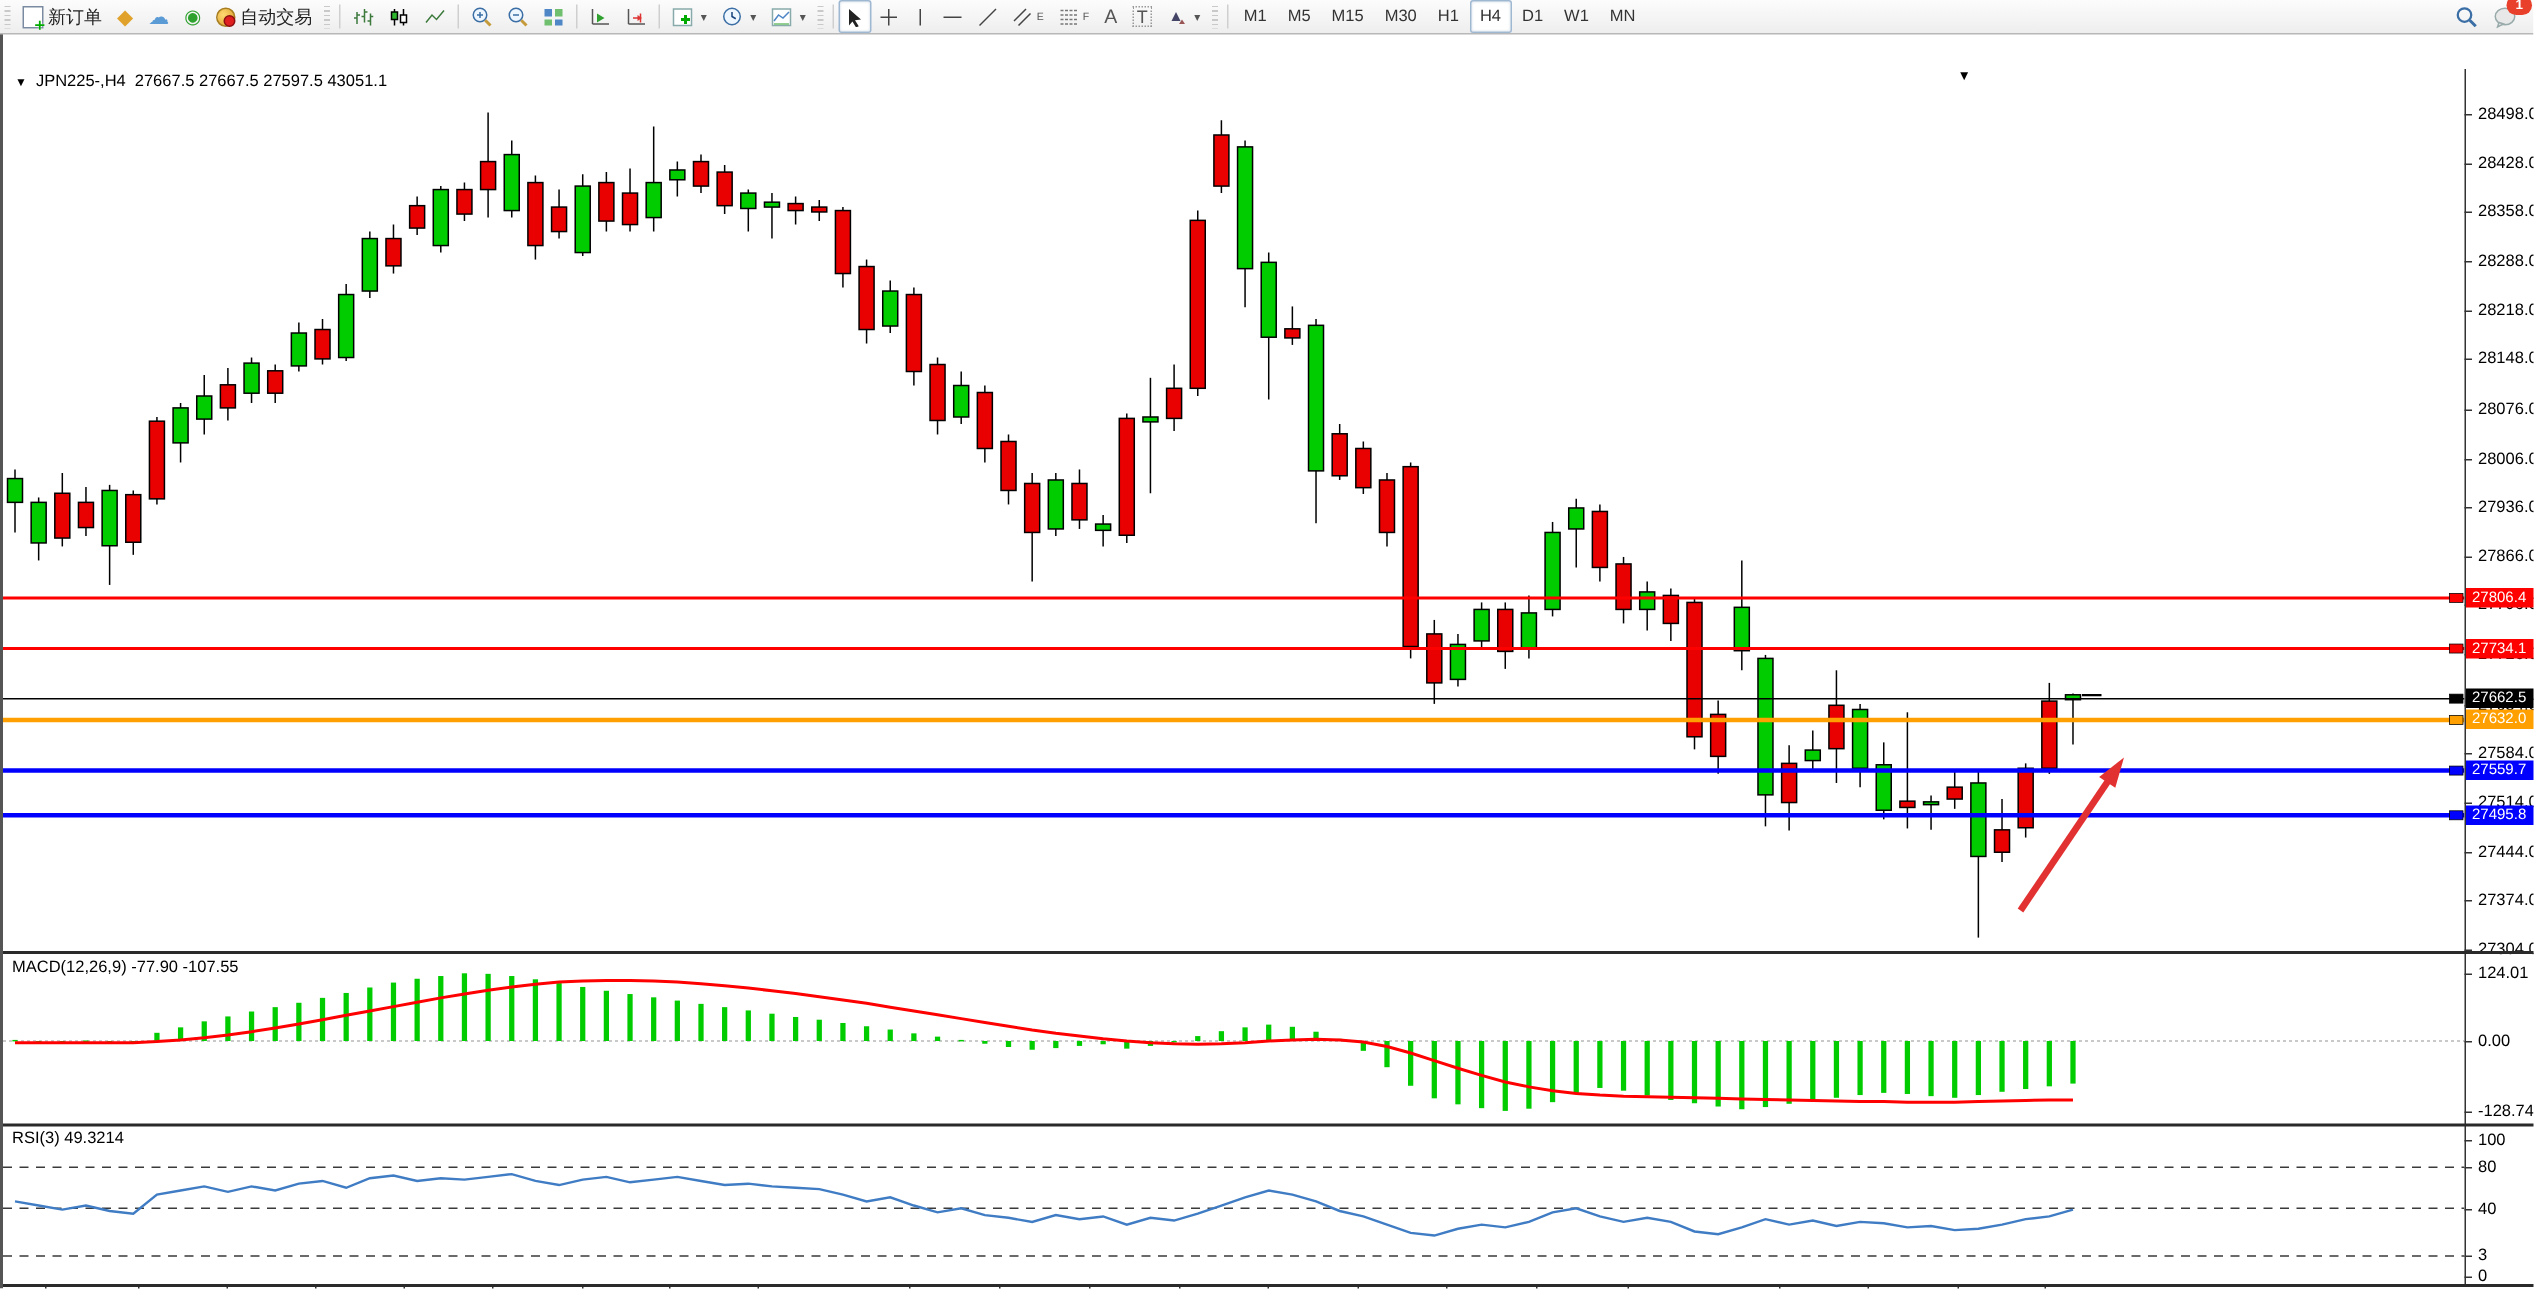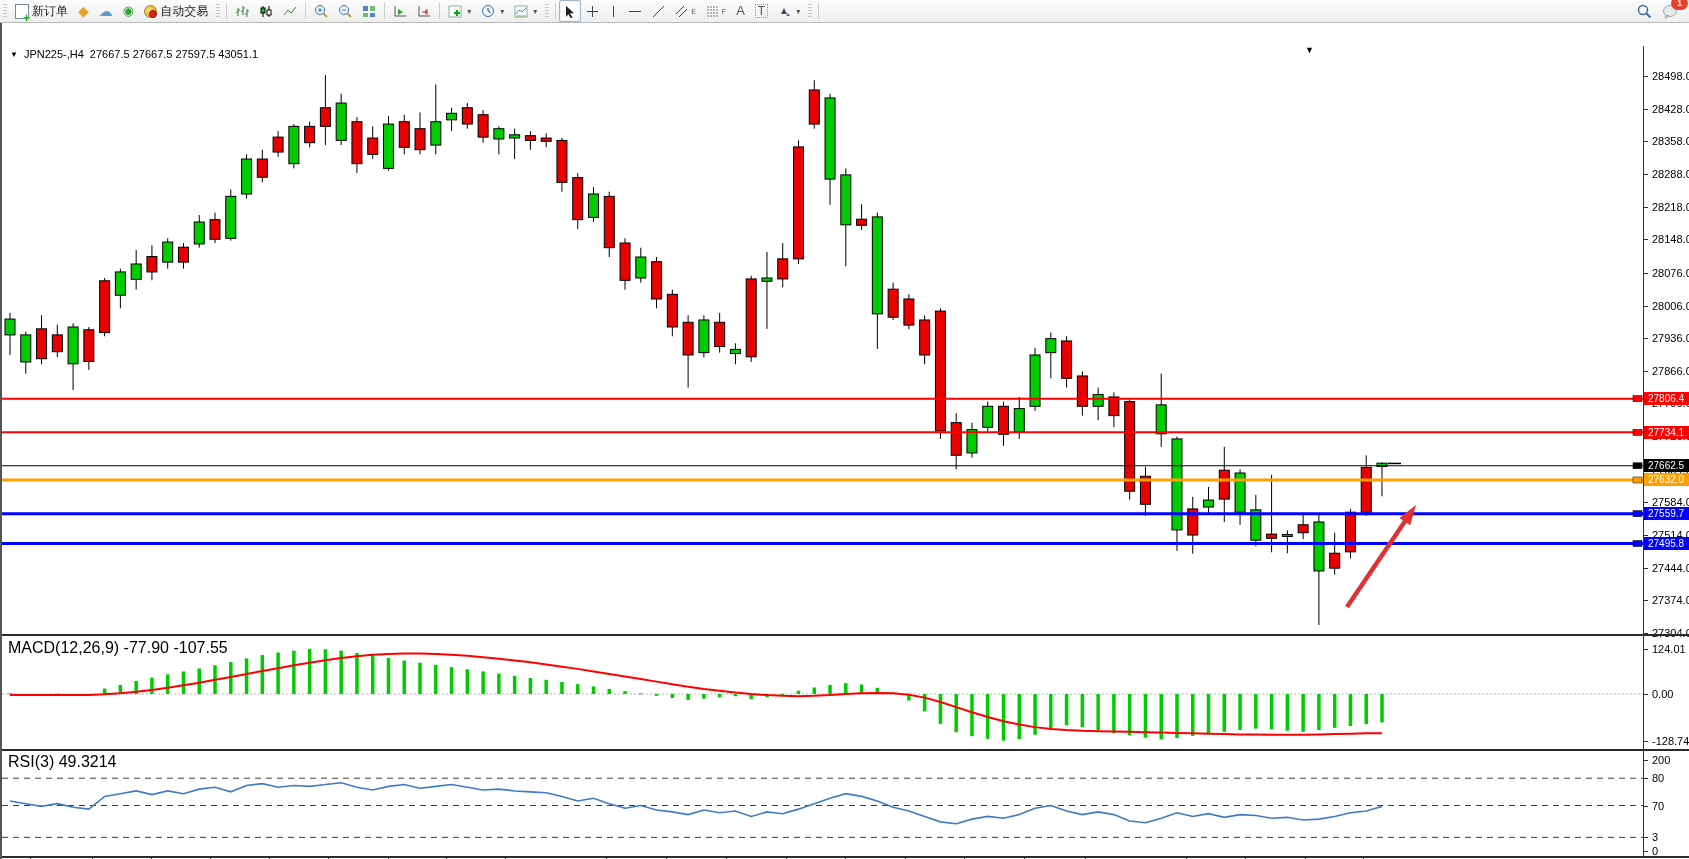--- a/index.html
+++ b/index.html
@@ -37,21 +37,21 @@
   
   #chart-window{position:absolute;left:0;top:22px;width:1689px;height:837px;background:#fff;
                 border-left:2px solid #555;box-sizing:border-box;}
   .panel-sep{position:absolute;left:0;width:1689px;height:2px;background:#2a2a2a;z-index:20;}
   #v-axis-line{position:absolute;left:1641px;top:24px;width:1px;height:812px;background:#333;z-index:5;}
   svg.panel{position:absolute;left:0;overflow:hidden;z-index:4;}
   #chart-title{position:absolute;left:8px;top:26px;font-size:11px;color:#000;z-index:10;
                display:flex;align-items:center;gap:6px;}
   #chart-title .tri{font-size:8px;}
   #obj-marker{position:absolute;left:1303px;top:23px;font-size:9px;color:#000;z-index:10;}
-  .pane-label{position:absolute;left:6px;font-size:16px;color:#000;z-index:10;}
+  .pane-label{position:absolute;left:6px;font-size:11px;color:#000;z-index:10;}
 
   
   #price-axis{position:absolute;left:1641px;top:24px;width:48px;height:812px;z-index:6;}
   .ytick{position:absolute;left:0;height:12px;font-size:11px;color:#000;white-space:nowrap;}
   .ytick .dash{position:absolute;left:0;top:6px;width:5px;height:1px;background:#333;}
   .ytick .txt{position:absolute;left:9px;top:0;line-height:12px;}
   .ptag{position:absolute;left:1px;right:0;height:13px;line-height:13px;font-size:10px;
         color:#fff;padding-left:4px;z-index:8;}
 
   
@@ -219,20 +219,31 @@
   <div class="tb-btn dd">
     <svg width="13" height="13">
         <path d="M3 9l3-6 3 6z" fill="#446"></path>
         <path d="M8 11l2-3 2 3z" fill="#955"></path>
       </svg>
   </div>
 
   <span class="grip"></span>
     <span class="sep"></span>
 
+  <div id="tf-group" style="display:flex;align-items:center;">
+      <div class="tb-btn">M1</div>
+      <div class="tb-btn">M5</div>
+      <div class="tb-btn">M15</div>
+      <div class="tb-btn">M30</div>
+      <div class="tb-btn">H1</div>
+      <div class="tb-btn pressed">H4</div>
+      <div class="tb-btn">D1</div>
+      <div class="tb-btn">W1</div>
+      <div class="tb-btn">MN</div>
+    </div>
 
   <div id="tb-right">
     <div class="tb-btn">
       <svg width="15" height="15">
           <circle cx="6" cy="6" r="4.5" fill="none" stroke="#3a6ea5" stroke-width="1.5"></circle>
           <path d="M9.5 9.5l4 4" stroke="#3a6ea5" stroke-width="2"></path>
         </svg>
     </div>
     <div class="tb-btn" style="position:relative;">
       <svg width="16" height="15">
@@ -638,29 +649,29 @@
       <div class="ytick" style="top: 642px;">
         <div class="dash"></div>
         <div class="txt">0.00</div>
       </div>
       <div class="ytick" style="top: 688.861px;">
         <div class="dash"></div>
         <div class="txt">-128.74</div>
       </div>
       <div class="ytick" style="top: 708px;">
         <div class="dash"></div>
-        <div class="txt">200</div>
+        <div class="txt">100</div>
       </div>
       <div class="ytick" style="top: 726.2px;">
         <div class="dash"></div>
         <div class="txt">80</div>
       </div>
       <div class="ytick" style="top: 753.5px;">
         <div class="dash"></div>
-        <div class="txt">70</div>
+        <div class="txt">40</div>
       </div>
       <div class="ytick" style="top: 785.35px;">
         <div class="dash"></div>
         <div class="txt">3</div>
       </div>
       <div class="ytick" style="top: 799px;">
         <div class="dash"></div>
         <div class="txt">0</div>
       </div>
       <div class="ptag" style="top: 346.131px; background: rgb(255, 0, 0);">27806.4</div>

